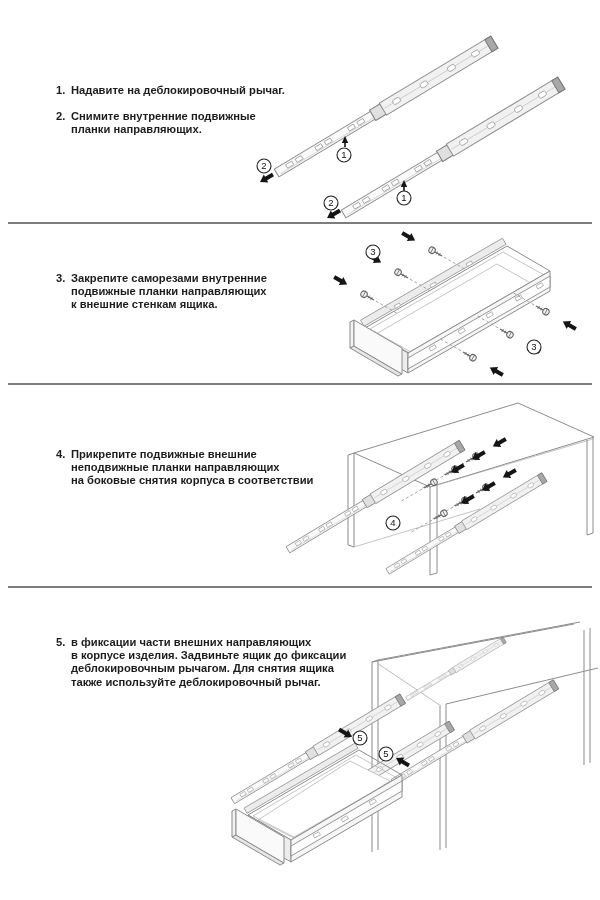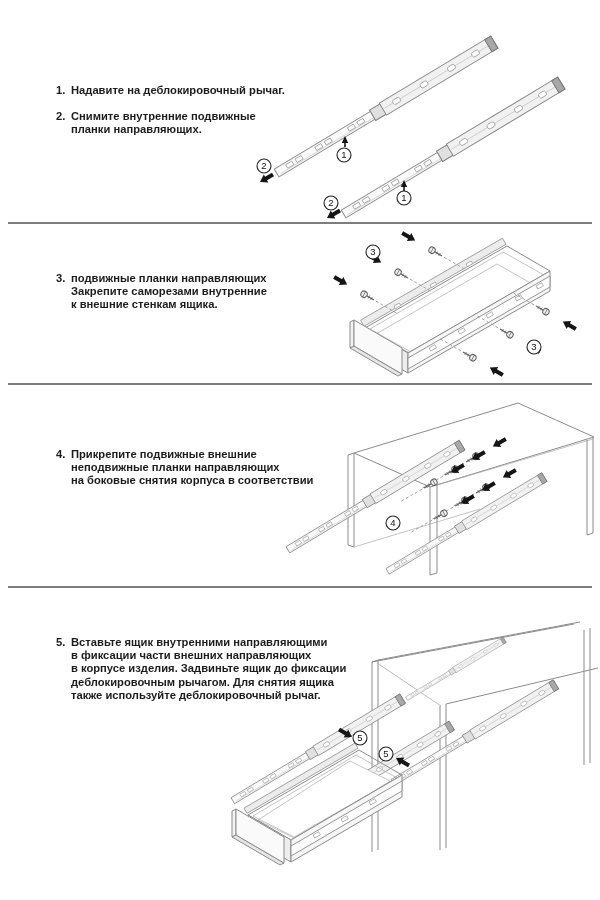--- a/index.html
+++ b/index.html
@@ -35,39 +35,38 @@
     <div class="num">2.</div>
     <div class="lines">
       <div>Снимите внутренние подвижные</div>
       <div>планки направляющих.</div>
     </div>
   </div>
 
   <div class="step" style="top:272px">
     <div class="num">3.</div>
     <div class="lines">
+      <div>Закрепите саморезами внутренние</div>
       <div>подвижные планки направляющих</div>
-      <div>Закрепите саморезами внутренние</div>
       <div>к внешние стенкам ящика.</div>
     </div>
   </div>
 
   <div class="step" style="top:448px">
     <div class="num">4.</div>
     <div class="lines">
       <div>Прикрепите подвижные внешние</div>
       <div>неподвижные планки направляющих</div>
       <div>на боковые снятия корпуса в соответствии</div>
     </div>
   </div>
 
   <div class="step" style="top:636px">
     <div class="num">5.</div>
     <div class="lines">
-      <div>Вставьте ящик внутренними направляющими</div>
       <div>в фиксации части внешних направляющих</div>
       <div>в корпусе изделия. Задвиньте ящик до фиксации</div>
       <div>деблокировочным рычагом. Для снятия ящика</div>
       <div>также используйте деблокировочный рычаг.</div>
     </div>
   </div>
 
   <div class="divider" style="top:222px"></div>
   <div class="divider" style="top:383px"></div>
   <div class="divider" style="top:586px"></div>

